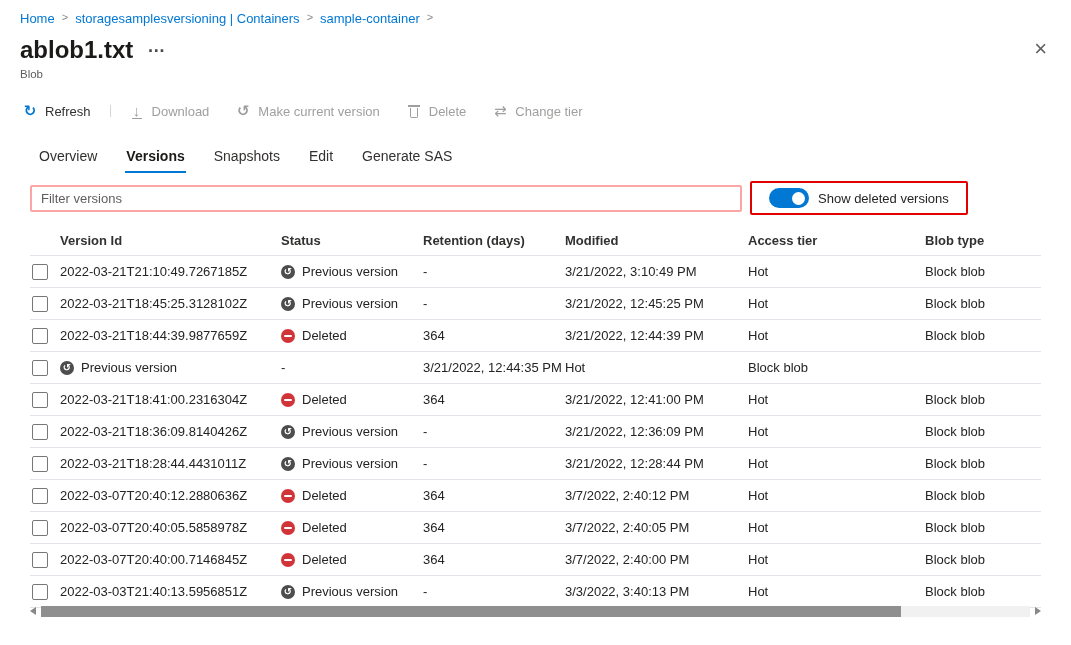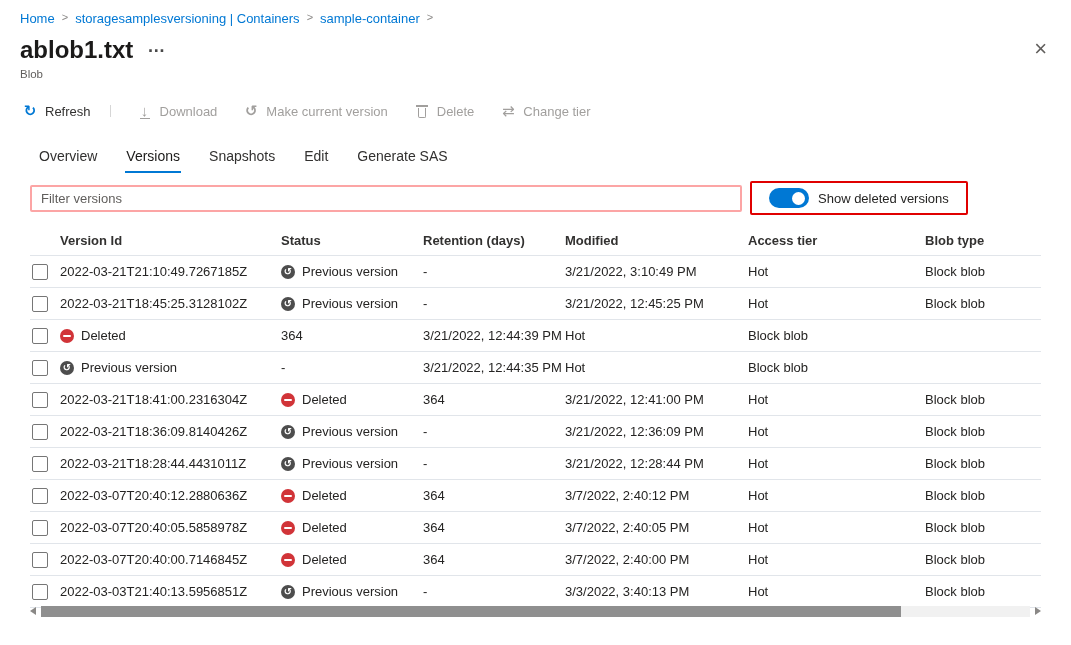--- a/index.html
+++ b/index.html
@@ -29,38 +29,38 @@
   
   .titlebar{position:absolute;top:36px;left:20px;display:flex;align-items:flex-start}
   .page-title{font-size:24px;font-weight:700;color:#1b1a19;line-height:28px}
   .more-btn{color:#494949;font-size:18px;font-weight:700;margin-left:14px;line-height:20px;letter-spacing:1px}
   .subtitle{position:absolute;top:68px;left:20px;font-size:11.5px;color:var(--muted)}
   .close-btn{position:absolute;top:38px;right:24px;font-size:22px;color:var(--muted);line-height:22px}
 
   
   .toolbar{position:absolute;top:100px;left:22px;display:flex;align-items:center;gap:26px;height:22px}
   .tb-item{display:flex;align-items:center;gap:7px}
-  .tb-item:first-of-type{margin-right:20px;position:relative}
+  .tb-item:first-of-type{margin-right:12px;position:relative}
   .tb-item:first-of-type::after{content:"";position:absolute;right:-20px;top:2px;bottom:2px;width:1px;background:#d6d6d6}
   .tb-icon{width:16px;height:16px;position:relative;display:inline-flex;align-items:center;justify-content:center;font-size:15px;line-height:16px}
   .mod-enabled .tb-icon{color:var(--accent)}
   .mod-enabled .tb-label{color:#323130}
   .mod-disabled{color:var(--disabled);cursor:default}
   .mod-refresh-icon::before{content:"↻";font-weight:700}
   .mod-download-icon::before{content:"↓"}
   .mod-download-icon::after{content:"";position:absolute;left:3px;right:3px;bottom:0;height:1.5px;background:currentColor}
   .mod-make-current-version-icon::before{content:"↺";font-weight:700}
   .mod-delete-icon::before{content:"";position:absolute;top:2px;left:2px;right:2px;height:1.5px;background:currentColor}
   .mod-delete-icon::after{content:"";position:absolute;top:5px;left:4px;right:4px;bottom:1px;border:1.4px solid currentColor;border-top:none;border-radius:0 0 2px 2px}
   .mod-change-tier-icon::before{content:"⇄"}
 
   
   .tabs{position:absolute;top:146px;left:38px;display:flex;gap:27px}
   .tab{font-size:14px;color:#323130;padding:2px 1px 9px;position:relative}
-  .tab.mod-active{font-weight:400;color:#1b1a19}
+  .tab.mod-active{font-weight:700;color:#1b1a19}
   .tab.mod-active::after{content:"";position:absolute;left:0;right:0;bottom:0;height:2.5px;background:var(--accent)}
 
   
   .filter-row{position:absolute;top:181px;left:30px;display:flex;align-items:center}
   .filter-input{width:712px;height:27px;border:2px solid #fca5a5;border-radius:2px;padding:0 9px;font:inherit;color:var(--text);outline:none}
   .filter-input::placeholder{color:var(--muted)}
   .toggle-box{margin-left:8px;border:2.5px solid var(--highlight);border-radius:2px;padding:5px 17px;display:flex;align-items:center;gap:9px}
   .toggle{width:40px;height:20px;border-radius:10px;background:var(--accent);position:relative;flex:none;cursor:pointer}
   .toggle .knob{position:absolute;top:3.5px;width:13px;height:13px;border-radius:50%;background:#fff;left:4px}
   .toggle.on .knob{left:23px}
@@ -204,20 +204,21 @@
       <span class="cell">-</span>
       <span class="cell">3/21/2022, 12:45:25 PM</span>
       <span class="cell">Hot</span>
       <span class="cell">Block blob</span>
     </div>
 
     <div class="row grid-cols">
       <span class="cell cb-cell">
         <input type="checkbox" class="row-cb" style="">
       </span>
+      <span class="cell">2022-03-21T18:44:39.9877659Z</span>
       <span class="cell status-cell">
         <span class="status-icon mod-deleted"></span>
         <span>Deleted</span>
       </span>
       <span class="cell">364</span>
       <span class="cell">3/21/2022, 12:44:39 PM</span>
       <span class="cell">Hot</span>
       <span class="cell">Block blob</span>
     </div>
 

